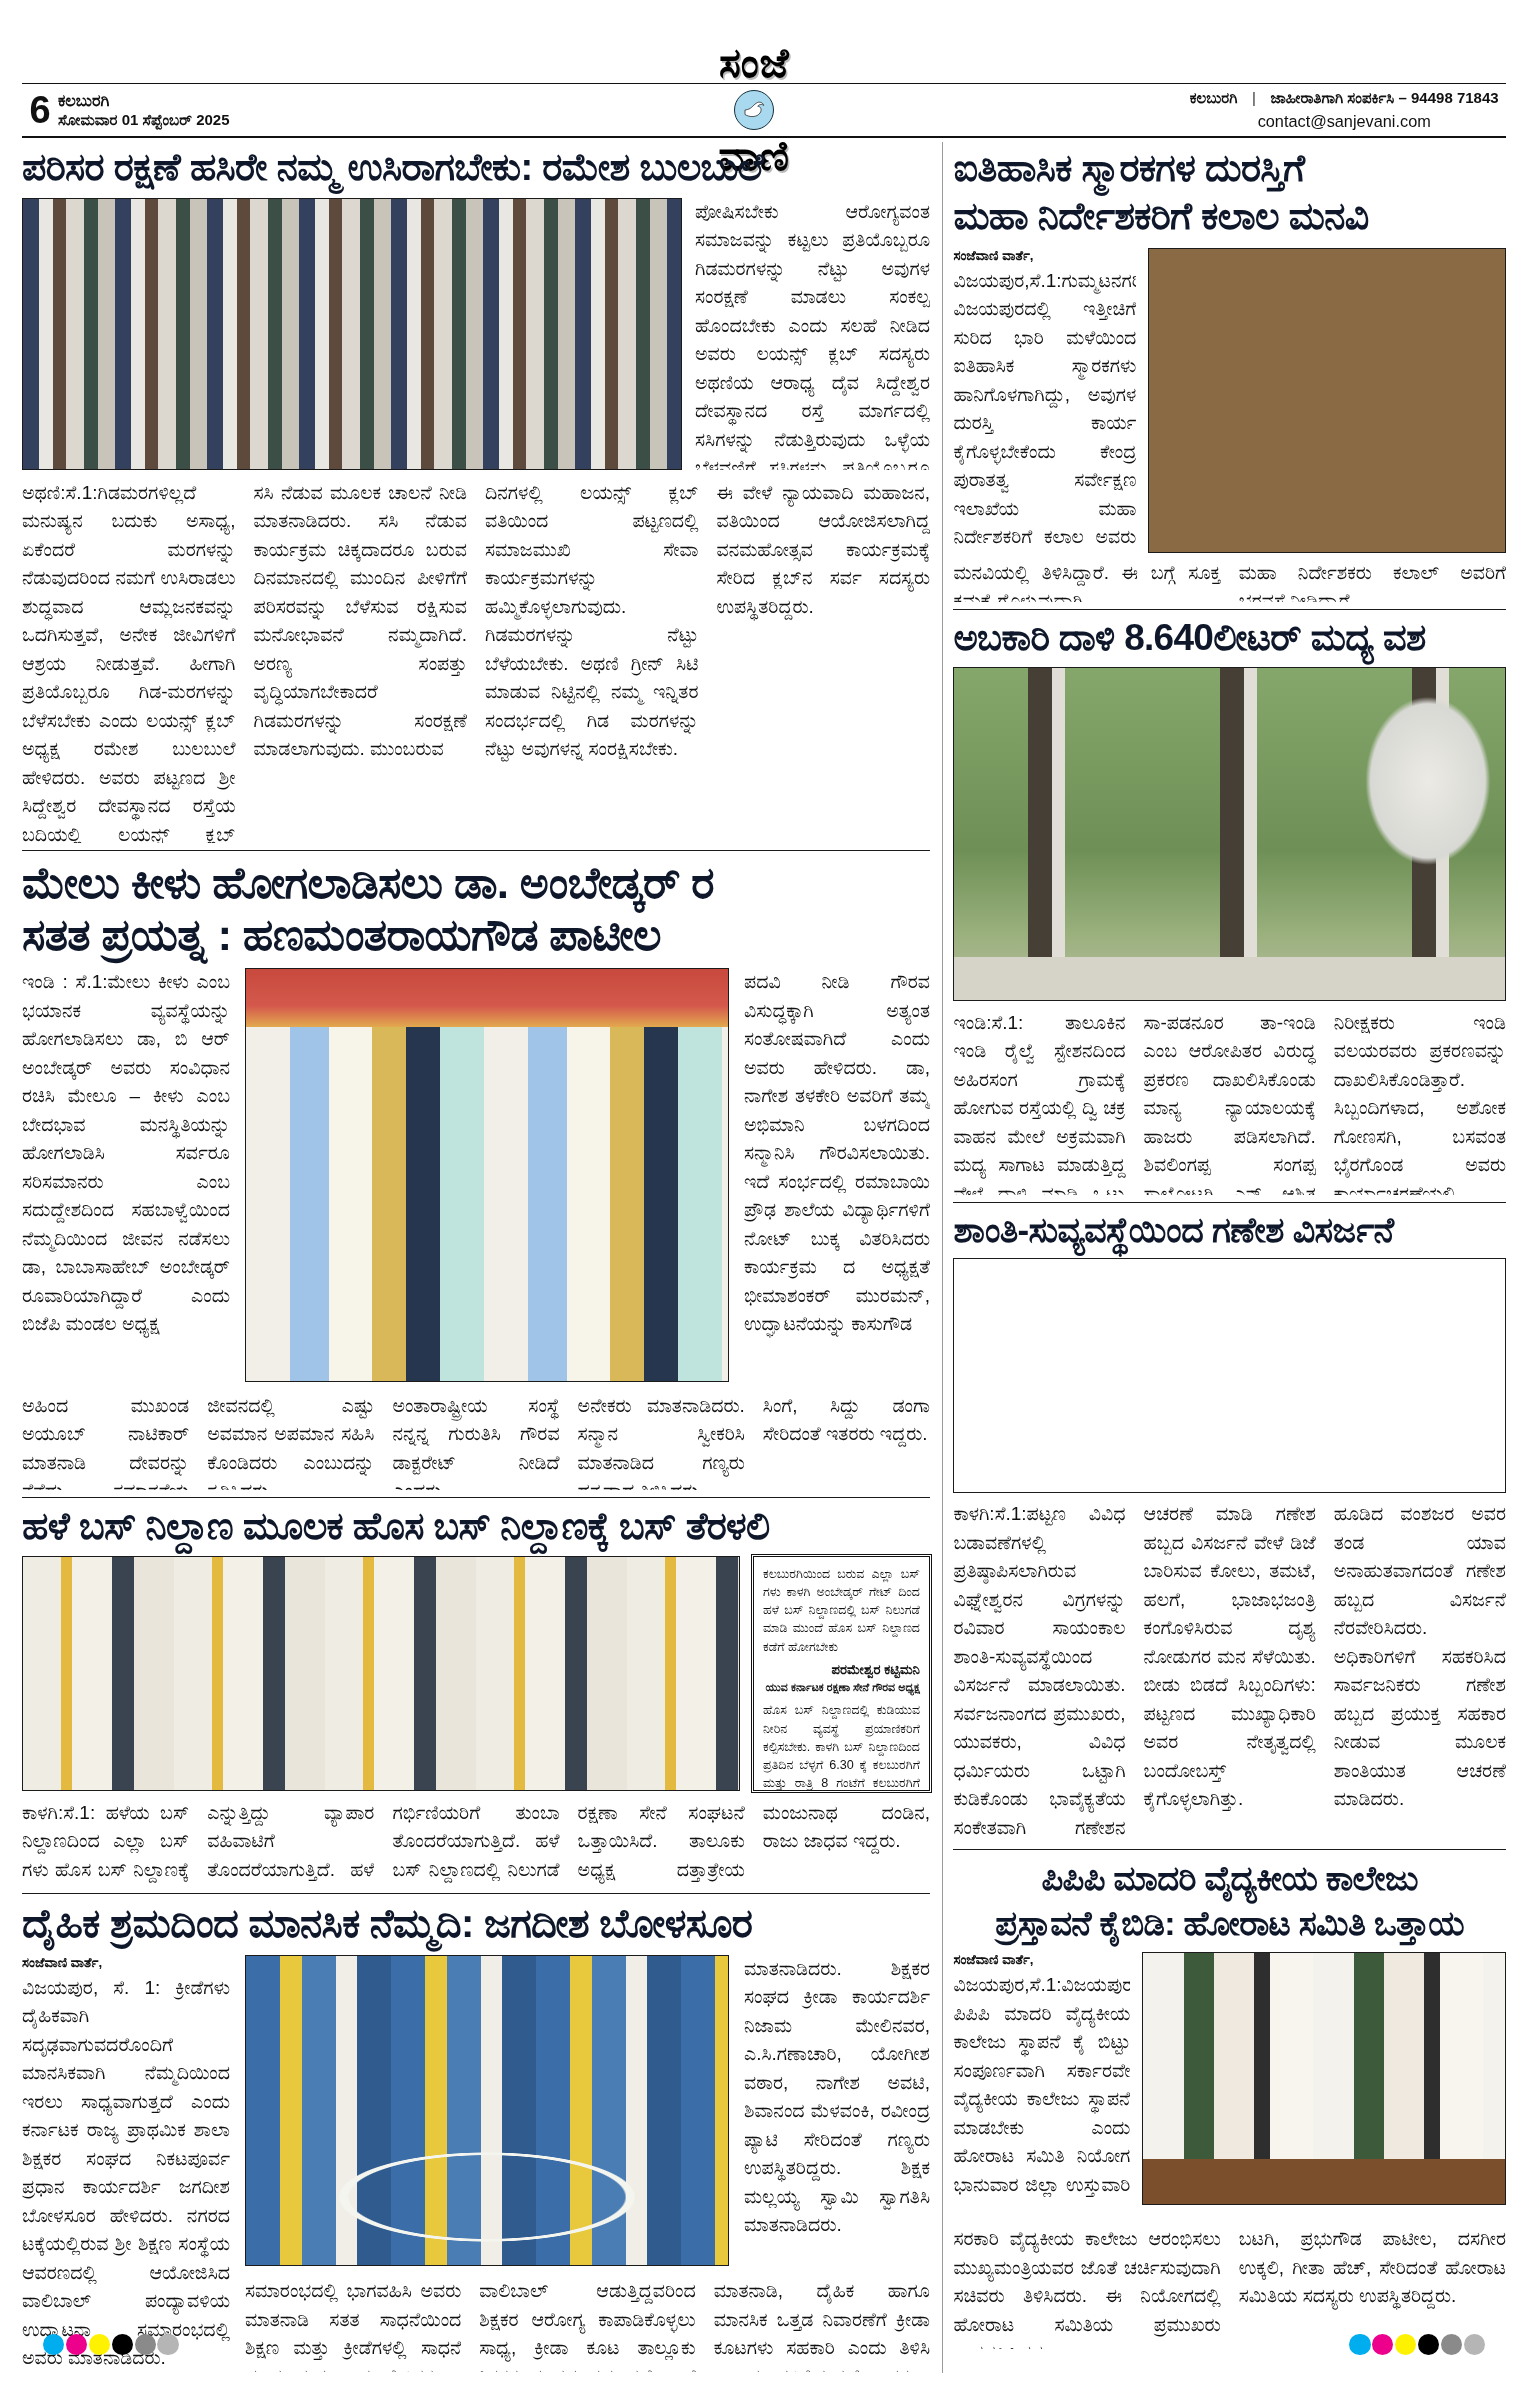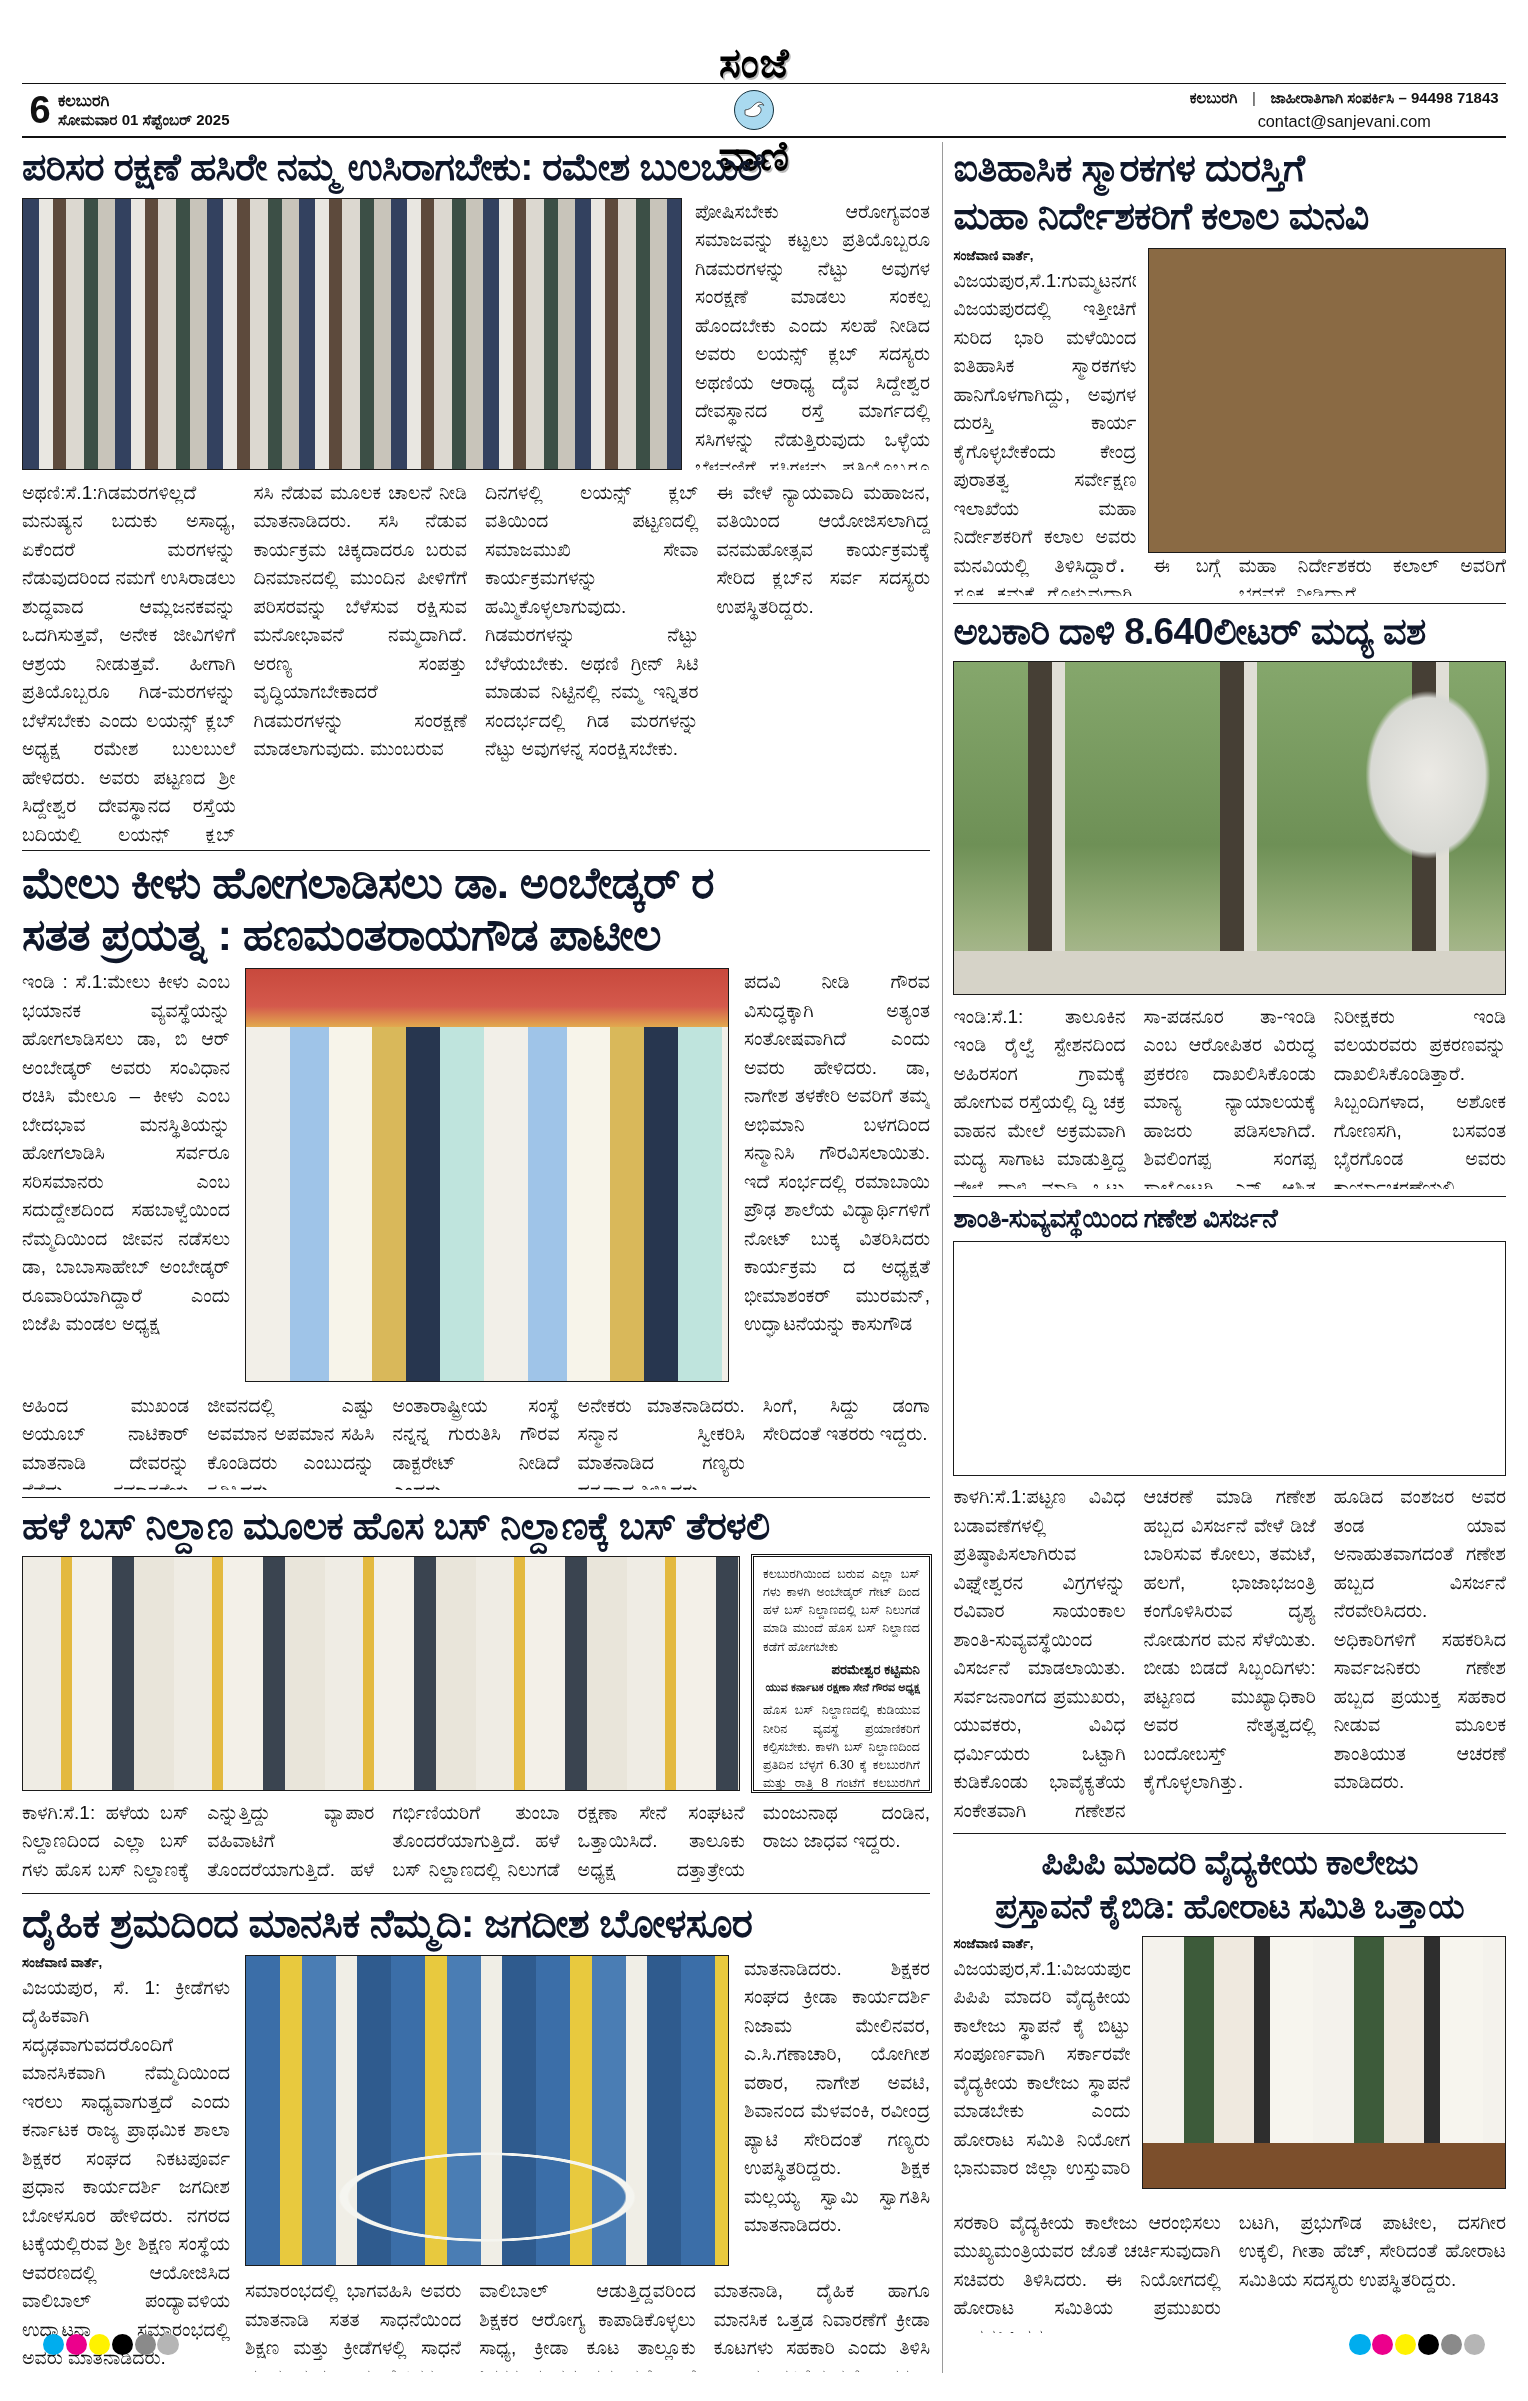--- a/index.html
+++ b/index.html
@@ -24,21 +24,21 @@
   .colR{border-left:0.7px solid #9a9a9a;padding-left:10.4px;}
   .rule{border:none;border-top:1.5px solid #1a1a1a;margin:7.4px 0 6px 0;}
   
   .hl{font-weight:900;color:#0f172a;letter-spacing:-0.7px;line-height:1.18;margin:3px 0 7.4px 0;}
   .hl-env{font-size:38px;}
   .hl-amb{font-size:44px;}
   .hl-bus{font-size:38px;}
   .hl-sports{font-size:40px;}
   .hl-heritage{font-size:38px;line-height:1.25;}
   .hl-excise{font-size:37px;}
-  .hl-ganesh{font-size:26px;}
+  .hl-ganesh{font-size:35px;}
   .hl-ppp{font-size:34px;text-align:center;line-height:1.3;}
   
   .bodytxt{font-size:19px;line-height:1.5;text-align:justify;overflow:hidden;}
   .byline{font-size:13.3px;font-weight:700;margin-bottom:3px;}
   .cols{display:flex;gap:18px;overflow:hidden;}
   .cols > div{flex:1;}
   
   .photo{border:1.5px solid #1b1b1b;box-sizing:border-box;width:100%;background-repeat:no-repeat;}
   .ph-env{height:272px;background:
     repeating-linear-gradient(90deg,#33415f 0 16.3px,#e9e7e1 16.3px 30px,#5d4a3c 30px 43px,#dcd8d0 43px 61px,#3c4f46 61px 75px,#c8c4ba 75px 92px),
@@ -90,21 +90,21 @@
   .bus-strip{margin-top:7.4px;height:87px;}
   .quote-box{border:1.5px solid #111;outline:0.7px solid #111;outline-offset:1.5px;padding:7.4px 9px;font-size:12.6px;line-height:1.45;text-align:justify;overflow:hidden;box-sizing:border-box;height:235px;}
   .quote-box .qname{font-weight:900;text-align:right;margin-top:4.4px;font-size:13.3px;}
   .quote-box .qtitle{font-weight:900;text-align:right;font-size:11px;margin-bottom:6px;}
   .sports-body{display:grid;grid-template-columns:208px 1fr 186px;grid-template-areas:"left photo right" "left strip strip";gap:9px 15px;}
   .sports-left{grid-area:left;height:418px;}
   .sports-photo{grid-area:photo;}
   .sports-right{grid-area:right;height:313px;}
   .sports-strip{grid-area:strip;height:95px;}
   .her-body{display:grid;grid-template-columns:183px 1fr;gap:12px;}
-  .her-end{height:43px;font-family:Liberation Mono, monospace;}
+  .her-end{margin-top:6px;height:43px;}
   .exc-cols{margin-top:7.4px;height:186px;}
   .gan-cols{margin-top:7.4px;height:342px;}
   .ppp-body{display:grid;grid-template-columns:177px 1fr;gap:12px;}
   .ppp-strip{margin-top:20px;height:124px;}
   
   .dots{position:absolute;bottom:46px;display:flex;gap:1.5px;}
   .dots-left{left:43px;}
   .dots-right{right:43px;}
   .dot{width:21.4px;height:21.4px;border-radius:50%;}
 </style>

